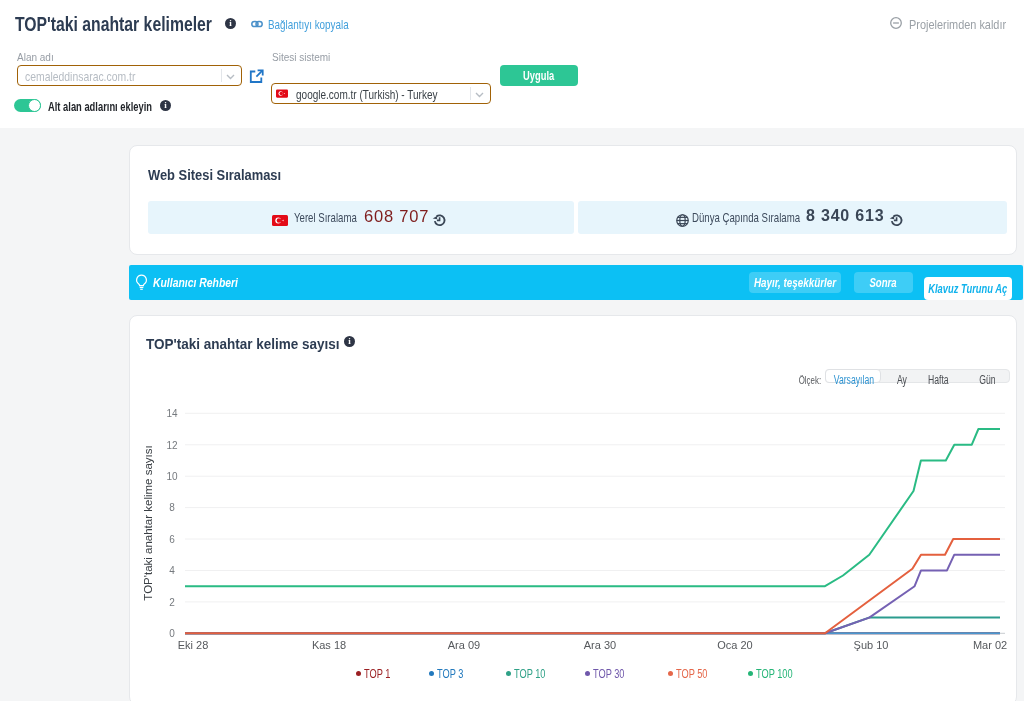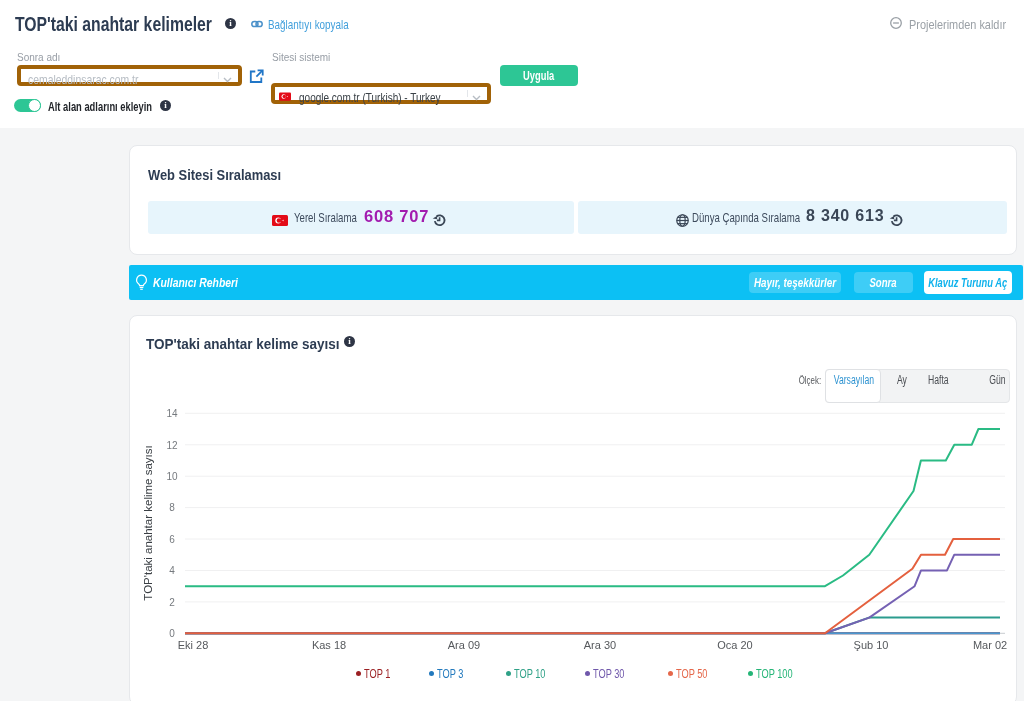--- a/index.html
+++ b/index.html
@@ -3,21 +3,21 @@
 <meta charset="utf-8">
 <style>
   * { margin:0; padding:0; box-sizing:border-box; }
   html,body { width:1024px; height:701px; overflow:hidden; }
   body { background:#f4f5f6; font-family:"Liberation Sans",sans-serif; position:relative; }
   .abs { position:absolute; }
   .sx { transform-origin:left center; white-space:nowrap; }
   .topbar { left:0; top:0; width:1024px; height:128px; background:#fff; }
   .info { border-radius:50%; background:#2e3545; color:#fff; font-weight:bold; text-align:center; font-family:"Liberation Serif",serif; width:11px; height:11px; font-size:9px; line-height:11px; }
   .lbl { font-size:10px; color:#979da5; }
-  .ctl { background:#fff; border:4px solid #a16207; border-radius:4px; height:21px; }
+  .ctl { background:#fff; border:1px solid #a16207; border-radius:4px; height:21px; }
   .seg-divider { position:absolute; top:3px; bottom:3px; width:1px; background:#e3e6ea; }
   .card { background:#fff; border:1px solid #e6e8eb; border-radius:8px; }
   .bar { background:#e7f5fc; border-radius:3px; height:33px; display:flex; align-items:center; justify-content:center; }
   .btn-banner { border-radius:4px; color:#fff; font-size:12px; font-weight:bold; display:flex; align-items:center; justify-content:center; background:#3ecdf6; white-space:nowrap; }
 </style>
 </head>
 <body>
 <div class="abs topbar"></div>
 
 <div class="abs sx" style="left:15px;top:12px;font-size:21px;font-weight:bold;color:#2d3c52;transform:scaleX(0.75);">TOP'taki anahtar kelimeler</div>
@@ -29,21 +29,21 @@
   </g>
 </svg>
 <div class="abs sx" style="left:268px;top:17px;font-size:13px;color:#43a0dc;transform:scaleX(0.76);">Bağlantıyı kopyala</div>
 
 <svg class="abs" style="left:890px;top:17px;" width="12" height="12" viewBox="0 0 12 12">
   <circle cx="6" cy="6" r="5.3" fill="none" stroke="#9aa0a6" stroke-width="1.3"></circle>
   <line x1="3.1" y1="6" x2="8.9" y2="6" stroke="#9aa0a6" stroke-width="1.3"></line>
 </svg>
 <div class="abs sx" style="left:909px;top:17px;font-size:13px;color:#9aa0a6;transform:scaleX(0.84);">Projelerimden kaldır</div>
 
-<div class="abs lbl" style="left:17px;top:52px;">Sonra adı</div>
+<div class="abs lbl" style="left:17px;top:52px;">Alan adı</div>
 <div class="abs lbl" style="left:272px;top:52px;">Sitesi sistemi</div>
 
 <div class="abs ctl" style="left:17px;top:65px;width:225px;">
   <div class="abs sx" style="left:7px;top:3px;font-size:13px;color:#b6bcc3;transform:scaleX(0.8);">cemaleddinsarac.com.tr</div>
   <div class="seg-divider" style="right:19px;"></div>
   <svg class="abs" style="right:6px;top:8px;" width="9" height="6" viewBox="0 0 9 6">
       <path d="M1 1 L4.5 4.5 L8 1" fill="none" stroke="#b7bdc4" stroke-width="1.4"></path>
     </svg>
 </div>
 <svg class="abs" style="left:249px;top:69px;" width="15" height="15" viewBox="0 0 15 15">
@@ -79,21 +79,21 @@
   <div class="abs sx" style="left:18px;top:20px;font-size:15px;font-weight:bold;color:#2d3c52;transform:scaleX(0.86);">Web Sitesi Sıralaması</div>
   <div class="abs bar" style="left:18px;top:55px;width:426px;"></div>
   <div class="abs bar" style="left:448px;top:55px;width:429px;"></div>
   <svg class="abs" style="left:142px;top:69px;" width="16" height="11" viewBox="0 0 16 11">
     <rect width="16" height="11" rx="1.5" fill="#e30a17"></rect>
     <circle cx="6.2" cy="5.5" r="2.9" fill="#fff"></circle>
     <circle cx="7" cy="5.5" r="2.3" fill="#e30a17"></circle>
     <path d="M12.2 5.5 l-1.9 0.62 1.17-1.62 0 2 -1.17-1.62 z" fill="#fff"></path>
   </svg>
   <div class="abs sx" style="left:164px;top:64px;font-size:13px;color:#3d4a5c;transform:scaleX(0.74);">Yerel Sıralama</div>
-  <div class="abs" style="left:234px;top:61px;font-size:16.5px;font-weight:bold;color:#a21caf;letter-spacing:0.8px;white-space:nowrap;">608 707</div>
+  <div class="abs" style="left:234px;top:61px;font-size:16.5px;font-weight:normal;color:#7f1d1d;letter-spacing:0.8px;white-space:nowrap;">608 707</div>
   <svg class="abs" style="left:302px;top:67px;" width="14" height="14" viewBox="0 0 14 14">
     <path d="M2.8 8.2 A4.9 4.9 0 1 0 4.45 3.55" fill="none" stroke="#3a4656" stroke-width="1.8"></path>
     <polygon points="0.7,5.4 5.0,3.1 5.2,6.3" fill="#3a4656"></polygon>
     <path d="M7.6 4.3 L7.6 7.4 L4.9 7.4" fill="none" stroke="#3a4656" stroke-width="1.6"></path>
   </svg>
   <svg class="abs" style="left:546px;top:68px;" width="13" height="13" viewBox="0 0 14 14">
     <circle cx="7" cy="7" r="6.2" fill="none" stroke="#3a4656" stroke-width="1.3"></circle>
     <ellipse cx="7" cy="7" rx="2.9" ry="6.2" fill="none" stroke="#3a4656" stroke-width="1.3"></ellipse>
     <line x1="0.8" y1="7" x2="13.2" y2="7" stroke="#3a4656" stroke-width="1.3"></line>
     <line x1="1.7" y1="3.6" x2="12.3" y2="3.6" stroke="#3a4656" stroke-width="1.3"></line>
@@ -114,35 +114,35 @@
     <line x1="5.4" y1="15.2" x2="9.6" y2="15.2" stroke="#fff" stroke-width="1.3"></line>
     <line x1="6" y1="17.3" x2="9" y2="17.3" stroke="#fff" stroke-width="1.3"></line>
   </svg>
   <div class="abs sx" style="left:24px;top:10px;font-size:13px;font-weight:bold;color:#fff;transform:scaleX(0.8);">Kullanıcı Rehberi</div>
   <div class="abs btn-banner" style="left:620px;top:7px;width:92px;height:21px;">
       <span style="display:inline-block;white-space:nowrap;transform:scaleX(0.82);">Hayır, teşekkürler</span>
     </div>
   <div class="abs btn-banner" style="left:725px;top:7px;width:59px;height:21px;">
       <span style="display:inline-block;white-space:nowrap;transform:scaleX(0.8);">Sonra</span>
     </div>
-  <div class="abs btn-banner" style="left:795px;top:6px;width:88px;height:23px;background:#fff;color:#0fb2ec;">
+  <div class="abs btn-banner" style="left:795px;top:12px;width:88px;height:23px;background:#fff;color:#0fb2ec;">
       <span style="display:inline-block;white-space:nowrap;transform:scaleX(0.78);">Klavuz Turunu Aç</span>
     </div>
 </div>
 
 <div class="abs card" style="left:129px;top:315px;width:888px;height:390px;">
   <div class="abs sx" style="left:16px;top:19px;font-size:15px;font-weight:bold;color:#2d3c52;transform:scaleX(0.9);">TOP'taki anahtar kelime sayısı</div>
   <div class="abs info" style="left:214px;top:20px;">i</div>
 
   <div class="abs sx" style="left:660px;top:58px;width:31px;font-size:11px;color:#55585c;text-align:right;transform-origin:right center;transform:scaleX(0.72);">Ölçek:</div>
-  <div class="abs" style="left:695px;top:53px;width:185px;height:34px;background:#f2f3f4;border:1px solid #e4e6e8;border-radius:4px;display:flex;font-size:12px;color:#4a4d52;">
+  <div class="abs" style="left:695px;top:53px;width:185px;height:14px;background:#f2f3f4;border:1px solid #e4e6e8;border-radius:4px;display:flex;font-size:12px;color:#4a4d52;">
     <div style="width:56px;background:#fff;border:1px solid #dfe1e4;border-radius:4px;color:#2e93d1;text-align:center;line-height:20px;margin:-1px 0 -1px -1px;"><span style="display:inline-block;white-space:nowrap;transform:scaleX(0.72);">Varsayılan</span></div>
     <div style="flex:1;text-align:center;line-height:20px;"><span style="display:inline-block;white-space:nowrap;transform:scaleX(0.72);">Ay</span></div>
     <div style="flex:1;text-align:left;line-height:20px;"><span style="display:inline-block;white-space:nowrap;transform:scaleX(0.72);">Hafta</span></div>
-    <div style="flex:1;text-align:right;line-height:20px;text-decoration:underline;"><span style="display:inline-block;white-space:nowrap;transform:scaleX(0.72);">Gün</span></div>
+    <div style="flex:1;text-align:center;line-height:20px;text-decoration:underline;"><span style="display:inline-block;white-space:nowrap;transform:scaleX(0.72);">Gün</span></div>
   </div>
 </div>
 
 <svg class="abs" style="left:130px;top:400px;" width="887" height="300" viewBox="0 0 887 300">
   <g stroke="#f0f0f1" stroke-width="1">
     <line x1="55" y1="13.3" x2="875" y2="13.3"></line>
     <line x1="55" y1="44.8" x2="875" y2="44.8"></line>
     <line x1="55" y1="76.2" x2="875" y2="76.2"></line>
     <line x1="55" y1="107.6" x2="875" y2="107.6"></line>
     <line x1="55" y1="139.0" x2="875" y2="139.0"></line>

